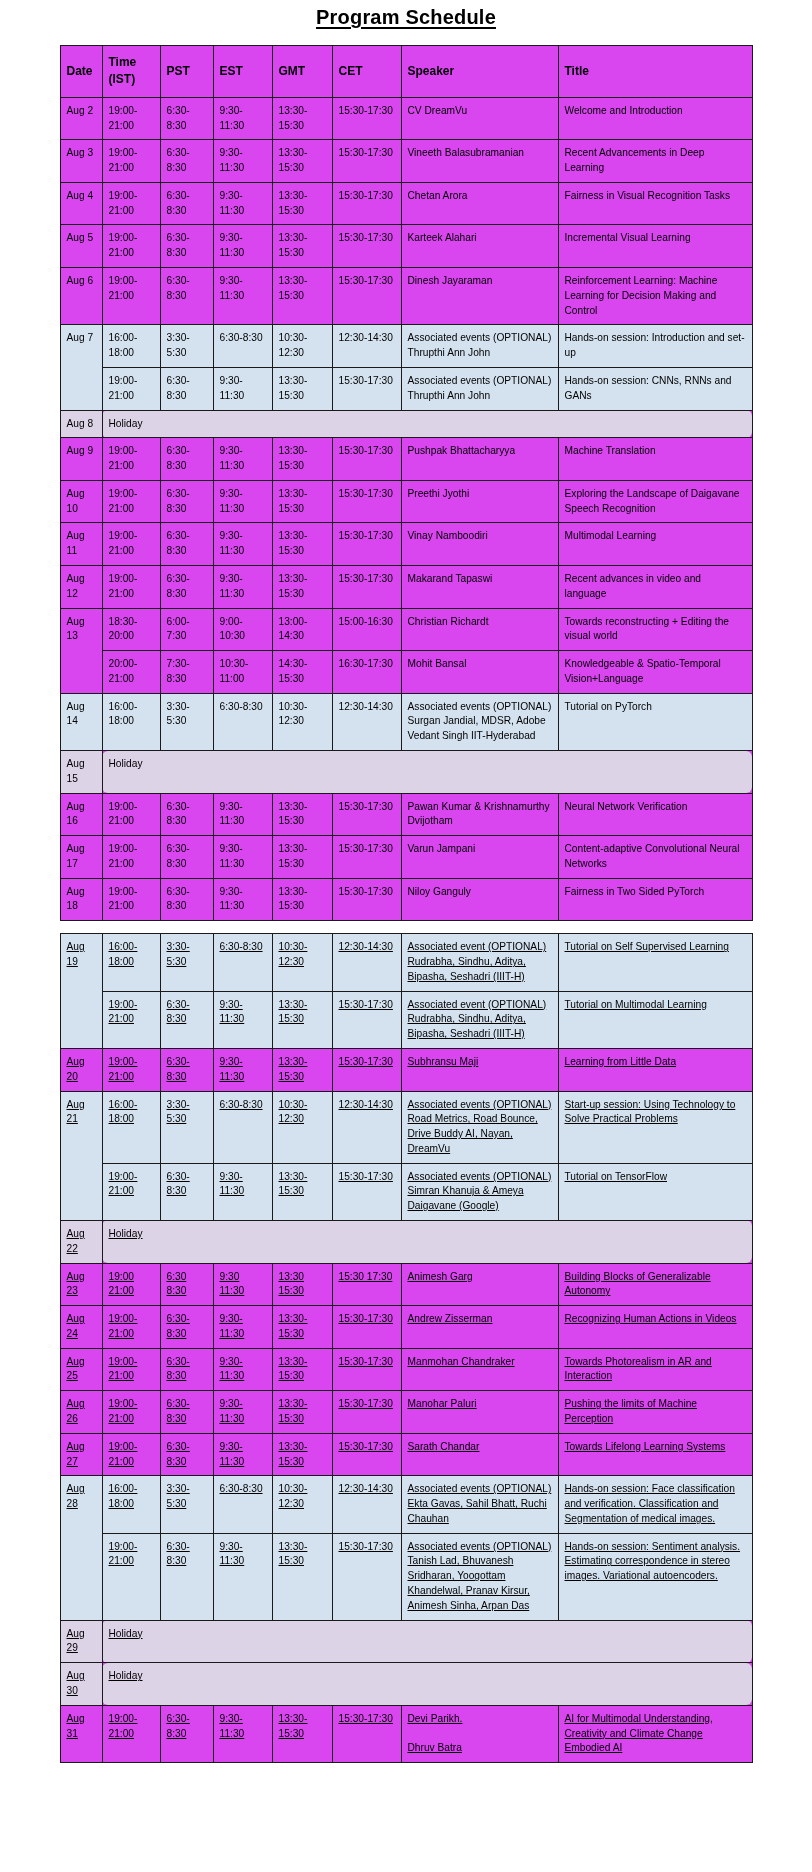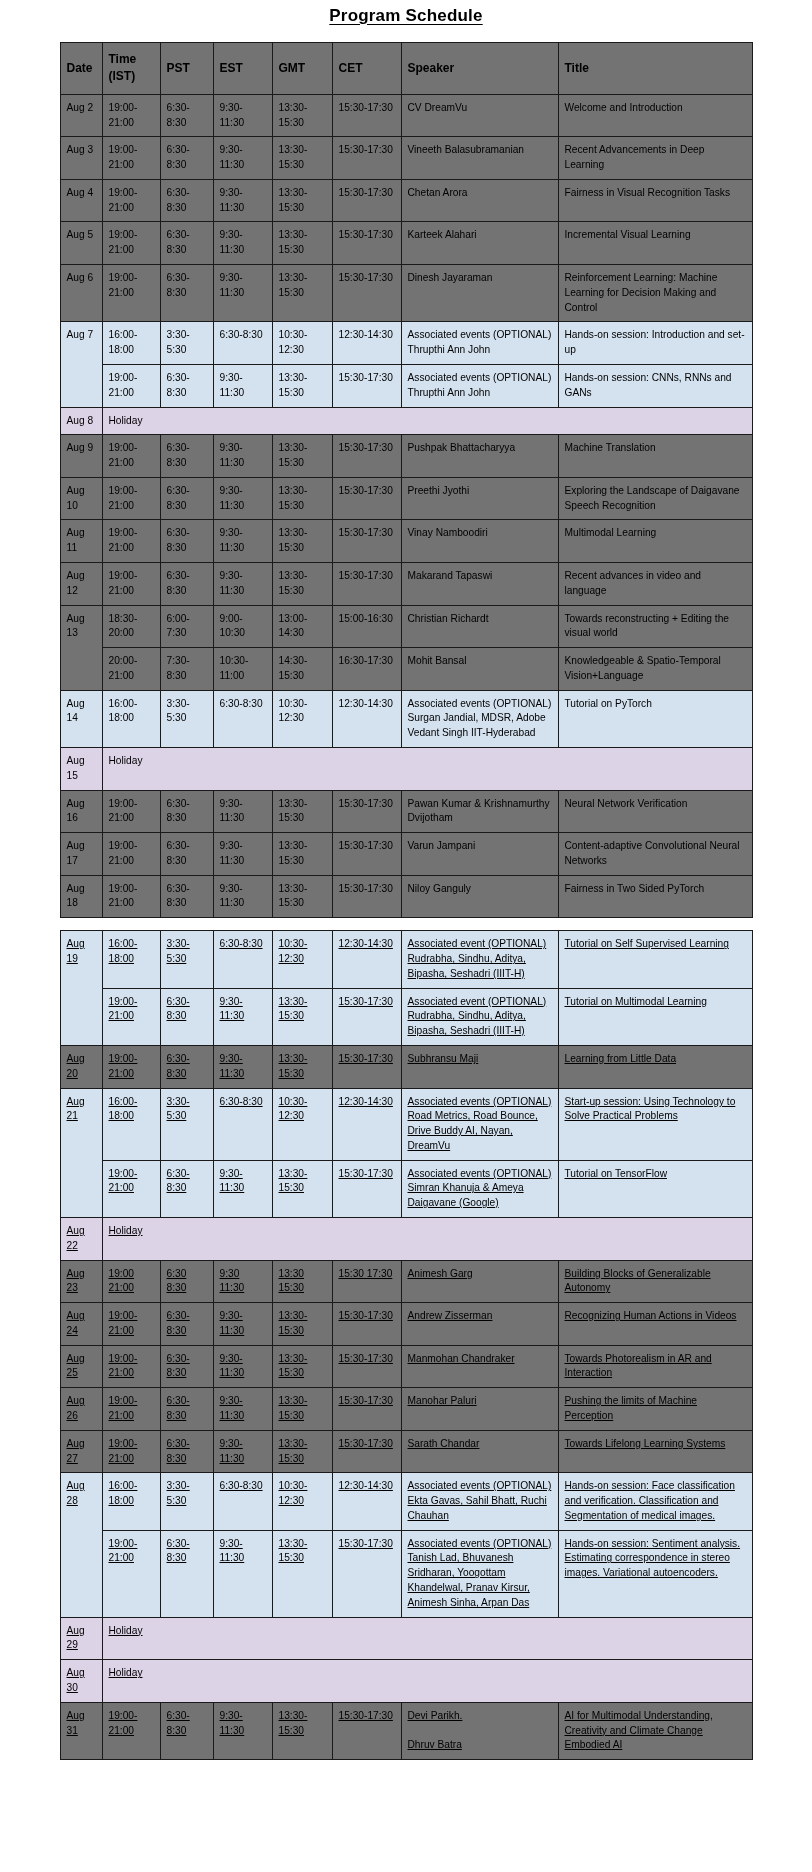--- a/index.html
+++ b/index.html
@@ -16,37 +16,37 @@
     position: relative;
   }
   .page {
     width: 812px;
     min-height: 1872px;
     padding: 0;
     background: #fff;
   }
   .title {
     text-align: center;
-    font-size: 17px;
+    font-size: 20px;
     font-weight: bold;
     letter-spacing: 0.2px;
     margin: 0;
     padding-top: 6px;
     padding-bottom: 16px;
   }
   .title span {
     text-decoration: underline;
     text-underline-offset: 3px;
   }
   table.schedule {
     border-collapse: collapse;
     margin: 0 auto;
     width: 692px;
     table-layout: fixed;
-    background: #737373;
+    background: #d946ef;
   }
   table.schedule + table.schedule { margin-top: 12px; text-decoration: underline; }
   table.schedule td, table.schedule th {
     border: 1.4px solid #1a1a1a;
     vertical-align: top;
     padding: 6px 6px 6px 6px;
     font-size: 10.2px;
     line-height: 1.45;
     text-align: left;
     font-weight: normal;
@@ -73,20 +73,21 @@
   td.date-cell { vertical-align: middle; }
   .row-blue td { background: #d4e2f0; }
   .row-purple td { background: #ddd3e7; }
   td.holiday {
     text-align: center;
     font-weight: bold;
     font-size: 13px;
     vertical-align: middle;
     padding-top: 12px;
     padding-bottom: 12px;
+    border-radius: 6px;
   }
   .small { font-size: 8.6px; }
 </style>
 </head>
 <body>
 
 <div class="page">
 
   <h1 class="title"><span>Program Schedule</span></h1>
 

